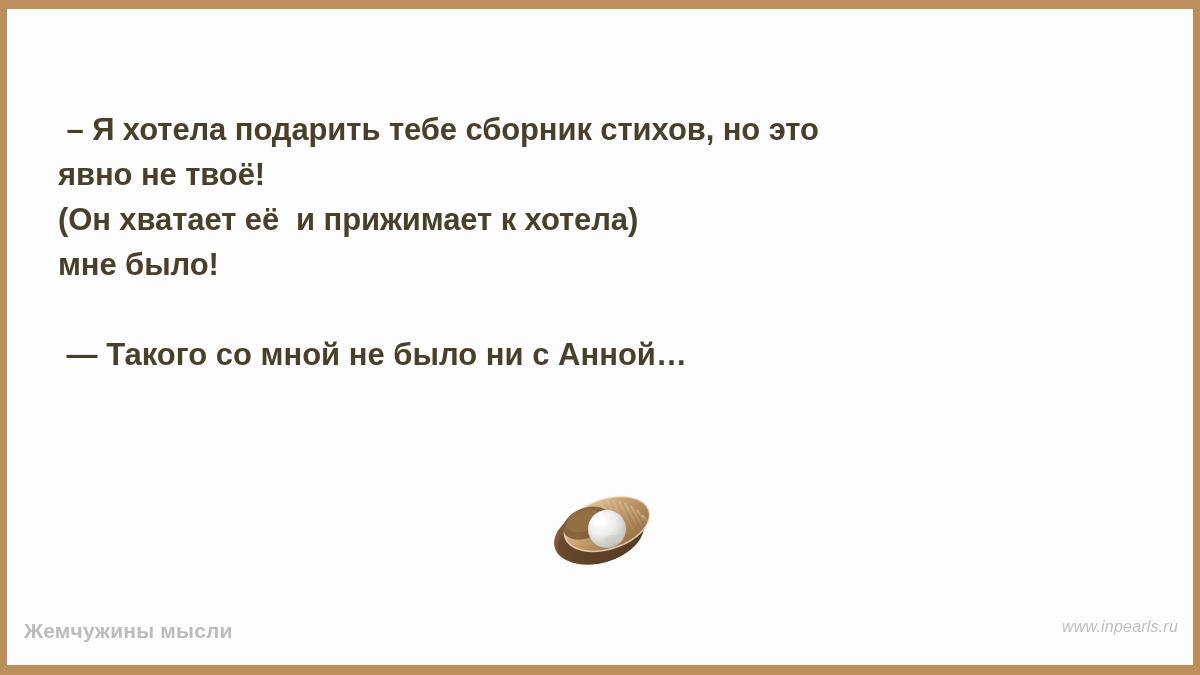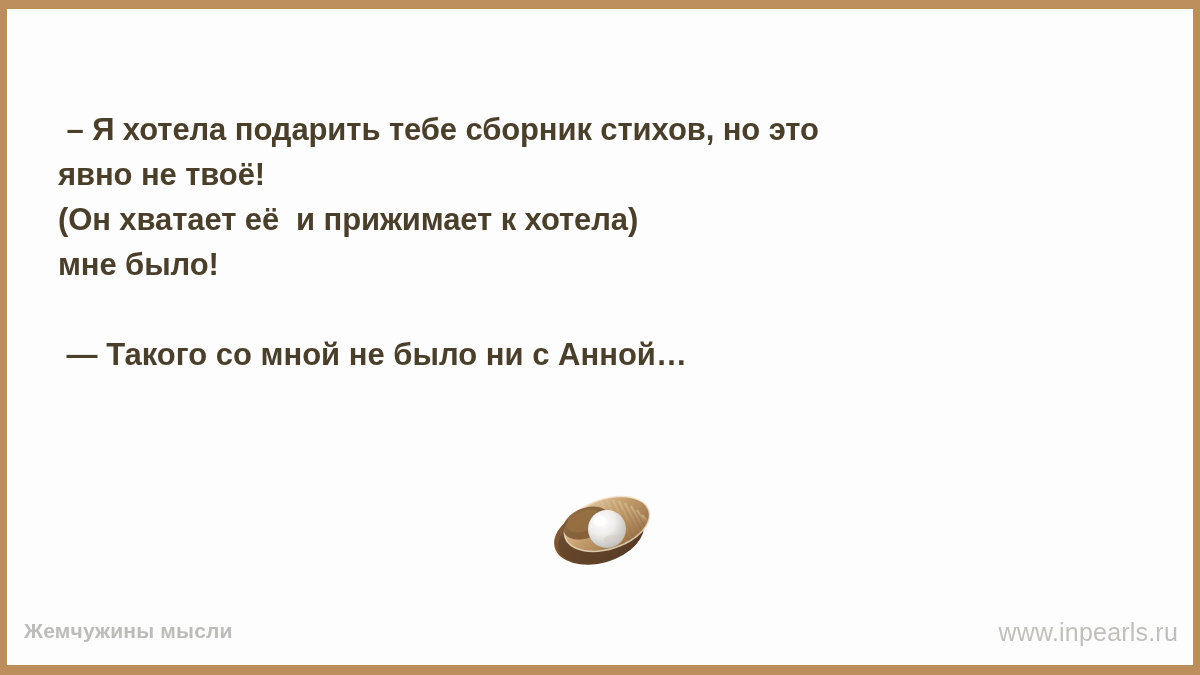--- a/index.html
+++ b/index.html
@@ -78,24 +78,25 @@
     font-size: 21px;
     font-weight: bold;
     color: #bcbcb8;
     font-family: "Liberation Sans", sans-serif;
     letter-spacing: 0.2px;
   }
   .footer-right {
     position: absolute;
     right: 15px;
     top: 609px;
-    font-size: 25px;
+    font-size: 16px;
     color: #c0bfba;
     font-family: "Liberation Sans", sans-serif;
     letter-spacing: 0.2px;
+    font-style: italic;
   }
 </style>
 </head>
 <body>
 
 <div class="card">
   <div class="inner">
 
     <div class="quote-block">
       <div class="spacer-line"></div>

